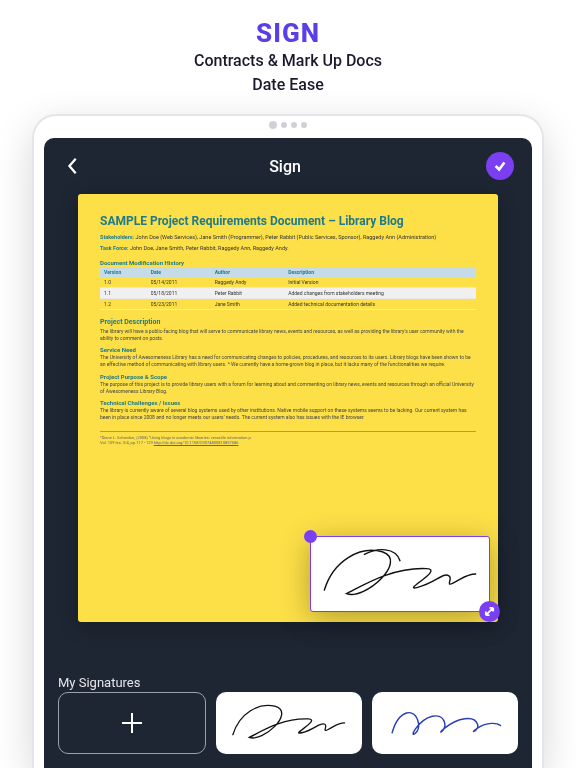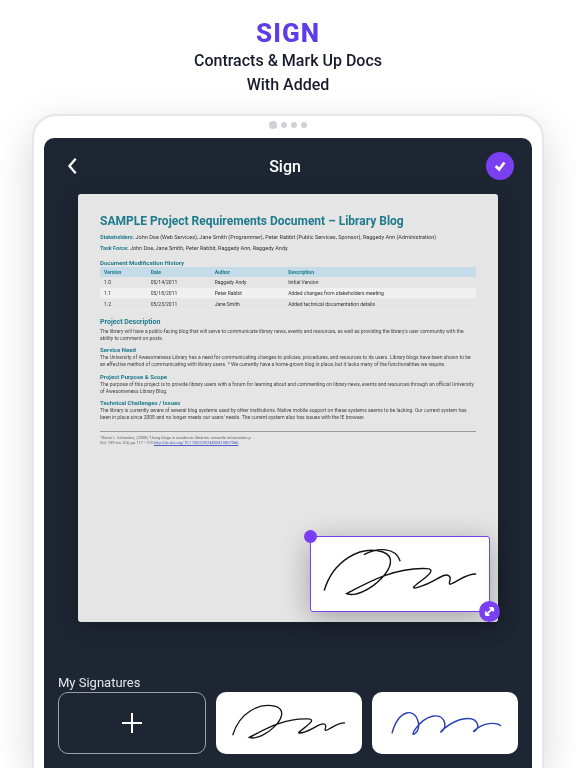--- a/index.html
+++ b/index.html
@@ -11,21 +11,21 @@
 .statusbar{height:18px;display:flex;justify-content:center;align-items:center;gap:4px}
 .dot{width:6px;height:6px;border-radius:50%;background:#d0d0d6}
 .dot:first-child{width:8px;height:8px}
 .screen{position:absolute;left:10px;right:10px;top:22px;bottom:0;background:#1e2633;border-radius:10px 10px 0 0;overflow:hidden}
 .topbar{display:flex;align-items:center;justify-content:space-between;padding:14px 18px 10px}
 .back{width:22px;height:22px;display:flex;align-items:center;justify-content:center}
 .back svg{width:14px;height:18px;stroke:#fff;stroke-width:2.5;fill:none}
 .title{color:#fff;font-size:16px;font-weight:500}
 .check{width:28px;height:28px;border-radius:50%;background:#7b3ff2;display:flex;align-items:center;justify-content:center}
 .check svg{width:14px;height:14px;stroke:#fff;stroke-width:3;fill:none}
-.canvas{position:absolute;left:34px;right:34px;top:56px;bottom:146px;background:#e5e5e5;border-radius:3px;padding:20px 22px;font-size:6px;color:#333;overflow:hidden;box-shadow:0 4px 20px rgba(0,0,0,0.25)}
+.canvas{position:absolute;left:34px;right:34px;top:56px;bottom:146px;background:#fde047;border-radius:3px;padding:20px 22px;font-size:6px;color:#333;overflow:hidden;box-shadow:0 4px 20px rgba(0,0,0,0.25)}
 .docttl{color:#1e7a8c;font-size:12px;font-weight:700;line-height:1.2;margin-bottom:6px}
 .lbl{color:#1e7a8c;font-weight:700}
 .meta{font-size:5.5px;line-height:1.4;margin-bottom:3px}
 .histttl{color:#1e7a8c;font-size:6px;font-weight:700;margin:6px 0 1px}
 table{width:100%;border-collapse:collapse;font-size:5px}
 th{background:#c6dbe8;color:#1e7a8c;text-align:left;padding:2px 4px;font-weight:700}
 td{padding:2px 4px;border-bottom:1px solid #e8e8e8}
 tr:nth-child(even) td{background:#f0f0f0}
 .sec{color:#1e7a8c;font-size:7px;font-weight:700;margin:8px 0 2px}
 .sub{color:#1e7a8c;font-size:6px;font-weight:700;margin:5px 0 1px}
@@ -45,21 +45,21 @@
 .scard.add{background:transparent;border:1.5px solid #9aa0ac}
 .scard.add svg{width:26px;height:26px;stroke:#fff;stroke-width:2}
 .scard svg.sig{width:90%;height:90%}
 </style>
 </head>
 <body>
 
 <div class="hero">
   <h1>SIGN</h1>
   <p>Contracts &amp; Mark Up Docs</p>
-  <p>With Added</p>
+  <p>Date Ease</p>
 </div>
 
 <div class="device">
   <div class="statusbar">
     <div class="dot"></div>
       <div class="dot"></div>
       <div class="dot"></div>
       <div class="dot"></div>
   </div>
   <div class="screen">

